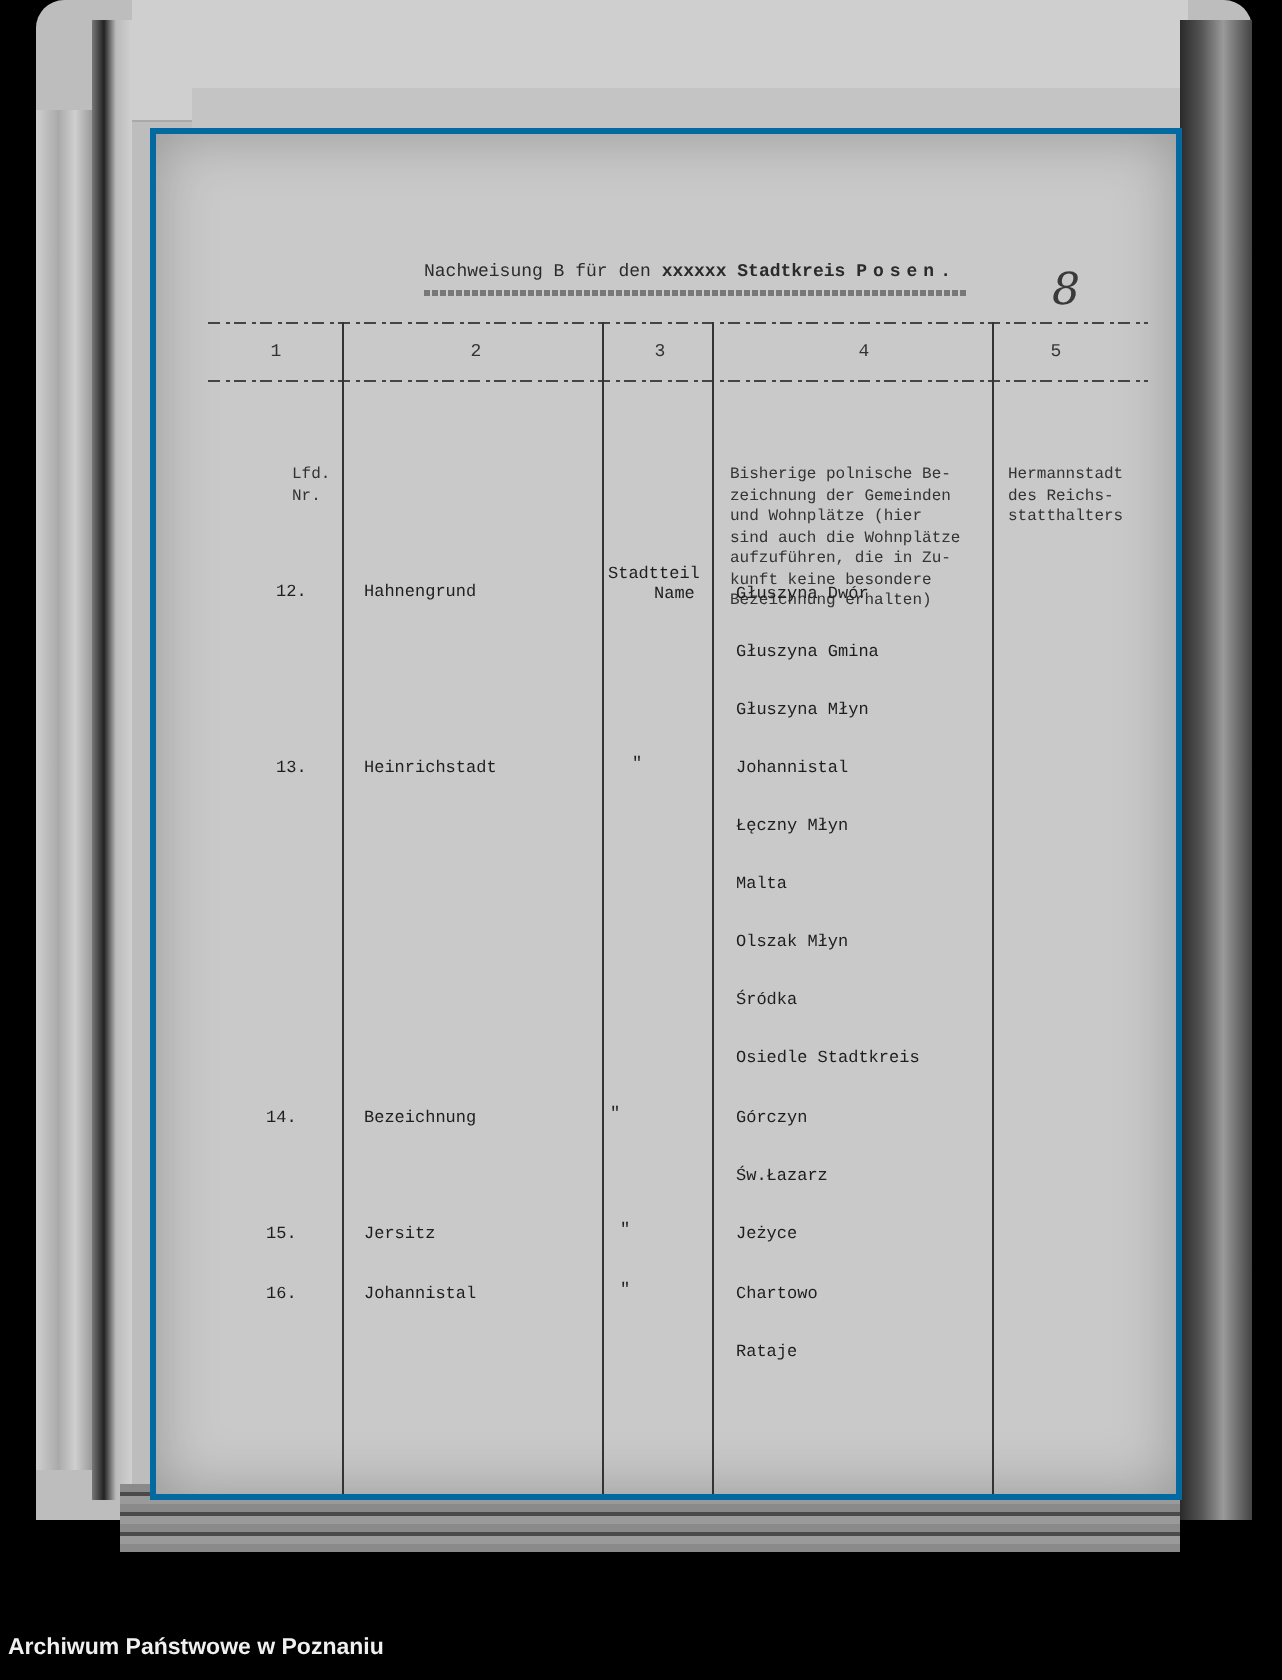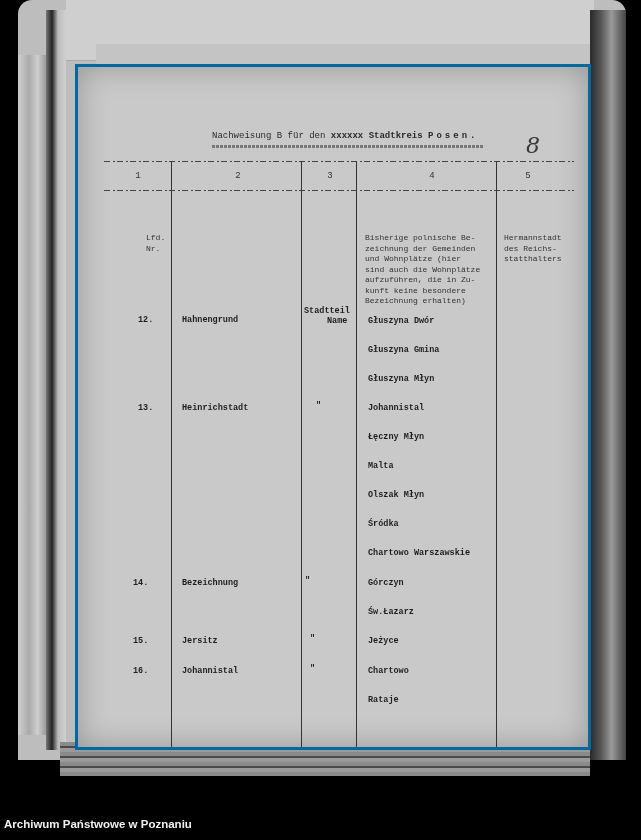--- a/index.html
+++ b/index.html
@@ -66,22 +66,22 @@
     .vline { position: absolute; width: 1px; background: #333; }
     .colnum {
       position: absolute; top: 104px; font-size: 9px; color: #333;
       text-align: center;
     }
     .hdr {
       position: absolute; top: 130px; font-size: 8px; line-height: 10.5px;
       color: #333; white-space: pre; margin-top: 36px;
     }
     .cell {
-      position: absolute; font-size: 8.5px; font-weight: bold;
-      color: #1e1e1e; white-space: nowrap; margin-top: 24px;
+      position: absolute; font-size: 8.5px; font-weight: normal;
+      color: #1e1e1e; white-space: nowrap;
     }
     .footer {
       position: absolute; left: 4px; top: 818px;
       font-family: "Liberation Sans", sans-serif; font-weight: bold;
       font-size: 11.5px; color: #f0f0f0;
     }
   </style>
 </head>
 <body>
 
@@ -139,21 +139,21 @@
   <div class="cell" style="left:290px; top:283px">Głuszyna Młyn</div>
 
   <div class="cell" style="left:60px; top:312px">13.</div>
   <div class="cell" style="left:104px; top:312px">Heinrichstadt</div>
   <div class="cell" style="left:238px; top:310px">"</div>
   <div class="cell" style="left:290px; top:312px">Johannistal</div>
   <div class="cell" style="left:290px; top:341px">Łęczny Młyn</div>
   <div class="cell" style="left:290px; top:370px">Malta</div>
   <div class="cell" style="left:290px; top:399px">Olszak Młyn</div>
   <div class="cell" style="left:290px; top:428px">Śródka</div>
-  <div class="cell" style="left:290px; top:457px">Chartowo Warszawskie</div>
+  <div class="cell" style="left:290px; top:457px">Osiedle Stadtkreis</div>
 
   <div class="cell" style="left:55px; top:487px">14.</div>
   <div class="cell" style="left:104px; top:487px">Bezeichnung</div>
   <div class="cell" style="left:227px; top:485px">"</div>
   <div class="cell" style="left:290px; top:487px">Górczyn</div>
   <div class="cell" style="left:290px; top:516px">Św.Łazarz</div>
 
   <div class="cell" style="left:55px; top:545px">15.</div>
   <div class="cell" style="left:104px; top:545px">Jersitz</div>
   <div class="cell" style="left:232px; top:543px">"</div>

